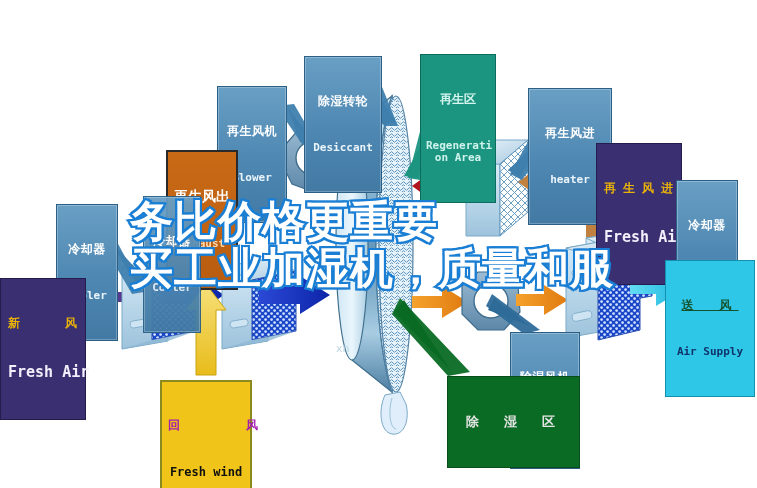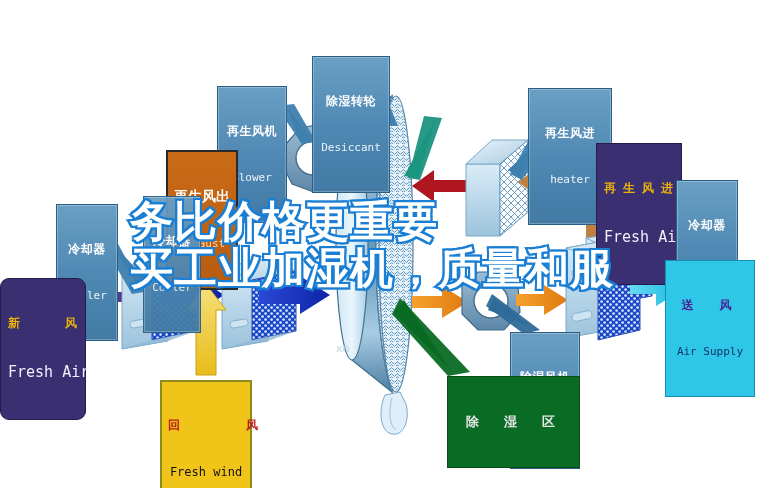--- a/index.html
+++ b/index.html
@@ -23,21 +23,21 @@
     z-index:40;
   }
   .lbl .cn{
     display:block;
     font-family:"DejaVu Sans","Liberation Sans",sans-serif;
     font-weight:700;
   }
   .lbl .en{
     display:block;
     font-family:"DejaVu Sans Mono","Liberation Mono",monospace;
-    font-weight:400;
+    font-weight:700;
   }
 
   
   .lbl-blue{
     background:linear-gradient(180deg,#6a9fc4 0%,#4d87b2 55%,#427aa4 100%);
     border:1px solid #2b5f86;
     color:#ffffff;
     padding:3px 6px 4px 6px;
     box-shadow:0 0 0 1px rgba(255,255,255,.25) inset;
   }
@@ -84,31 +84,31 @@
   .lbl-purple .cn{font-size:12px;color:#eab308;letter-spacing:7px;}
   .lbl-purple .en{font-size:15px;color:#f2eefb;}
 
   
   .lbl-cyan{
     background:#2ec7e8;
     border:1px solid #1390ae;
     color:#12386e;
     padding:3px 7px 4px 7px;
   }
-  .lbl-cyan .cn{font-size:12px;color:#4c1d95;letter-spacing:7px;}
+  .lbl-cyan .cn{font-size:12px;color:#14532d;letter-spacing:7px;text-decoration:underline;}
   .lbl-cyan .en{font-size:11px;color:#10346a;}
 
   
   .lbl-yellow{
     background:#f0c419;
     border:2px solid #8a8a1e;
     color:#111111;
     padding:2px 6px 3px 6px;
   }
-  .lbl-yellow .cn{font-size:12px;color:#b91c1c;letter-spacing:14px;}
+  .lbl-yellow .cn{font-size:12px;color:#a21caf;letter-spacing:14px;}
   .lbl-yellow .en{font-size:12px;color:#111;}
 
   
   #headline{
     position:absolute;
     left:130px; top:198px;
     width:500px;
     z-index:60;
     pointer-events:none;
   }
@@ -342,30 +342,35 @@
       <path d="M196 232 L234 276 L224 282 Z" fill="#3f7fae" opacity="0.9"></path>
 
       <path d="M530 326 L494 298 L488 310 Z" fill="#2e6c99"></path>
       <path d="M540 330 L524 334 L486 306 L492 294 Z" fill="#2e6c99" opacity="0.95"></path>
 
       <path d="M452 372 L404 300 L394 312 Z" fill="#0a6b24"></path>
       <path d="M470 372 L448 376 L392 314 L400 298 Z" fill="#0a6b24" opacity="0.95"></path>
     </g>
   </svg>
 
-  <div class="lbl lbl-blue" style="left:312px;top:56px;width:78px;">
+  <div class="lbl lbl-blue" style="left:304px;top:56px;width:78px;">
     <span class="cn">除湿转轮</span>
     <span class="en">Desiccant</span>
   </div>
 
   <div class="lbl lbl-blue" style="left:217px;top:86px;width:70px;">
     <span class="cn">再生风机</span>
     <span class="en">Blower</span>
   </div>
 
+  <div class="lbl lbl-teal" style="left:420px;top:54px;width:76px;">
+    <span class="cn">再生区</span>
+    <span class="en">Regenerati
+on Area</span>
+  </div>
 
   <div class="lbl lbl-blue" style="left:528px;top:88px;width:84px;">
     <span class="cn">再生风进</span>
     <span class="en">heater</span>
   </div>
 
   <div class="lbl lbl-orange" style="left:166px;top:150px;width:72px;">
     <span class="cn">再生风出</span>
     <span class="en">Exhaust</span>
   </div>
@@ -383,21 +388,21 @@
   <div class="lbl lbl-blue" style="left:56px;top:204px;width:62px;">
     <span class="cn">冷却器</span>
     <span class="en">Cooler</span>
   </div>
 
   <div class="lbl lbl-blue" style="left:143px;top:196px;width:58px;opacity:0.95;">
     <span class="cn">冷却器</span>
     <span class="en">Cooler</span>
   </div>
 
-  <div class="lbl lbl-purple" style="left:0px;top:278px;width:86px;border-radius:9px;">
+  <div class="lbl lbl-purple" style="left:0px;top:278px;width:86px;">
     <span class="cn">新　　风</span>
     <span class="en">Fresh Air</span>
   </div>
 
   <div class="lbl lbl-yellow" style="left:160px;top:380px;width:92px;">
     <span class="cn">回　　风</span>
     <span class="en">Fresh wind</span>
   </div>
 
   <div class="lbl lbl-blue" style="left:510px;top:332px;width:70px;">

